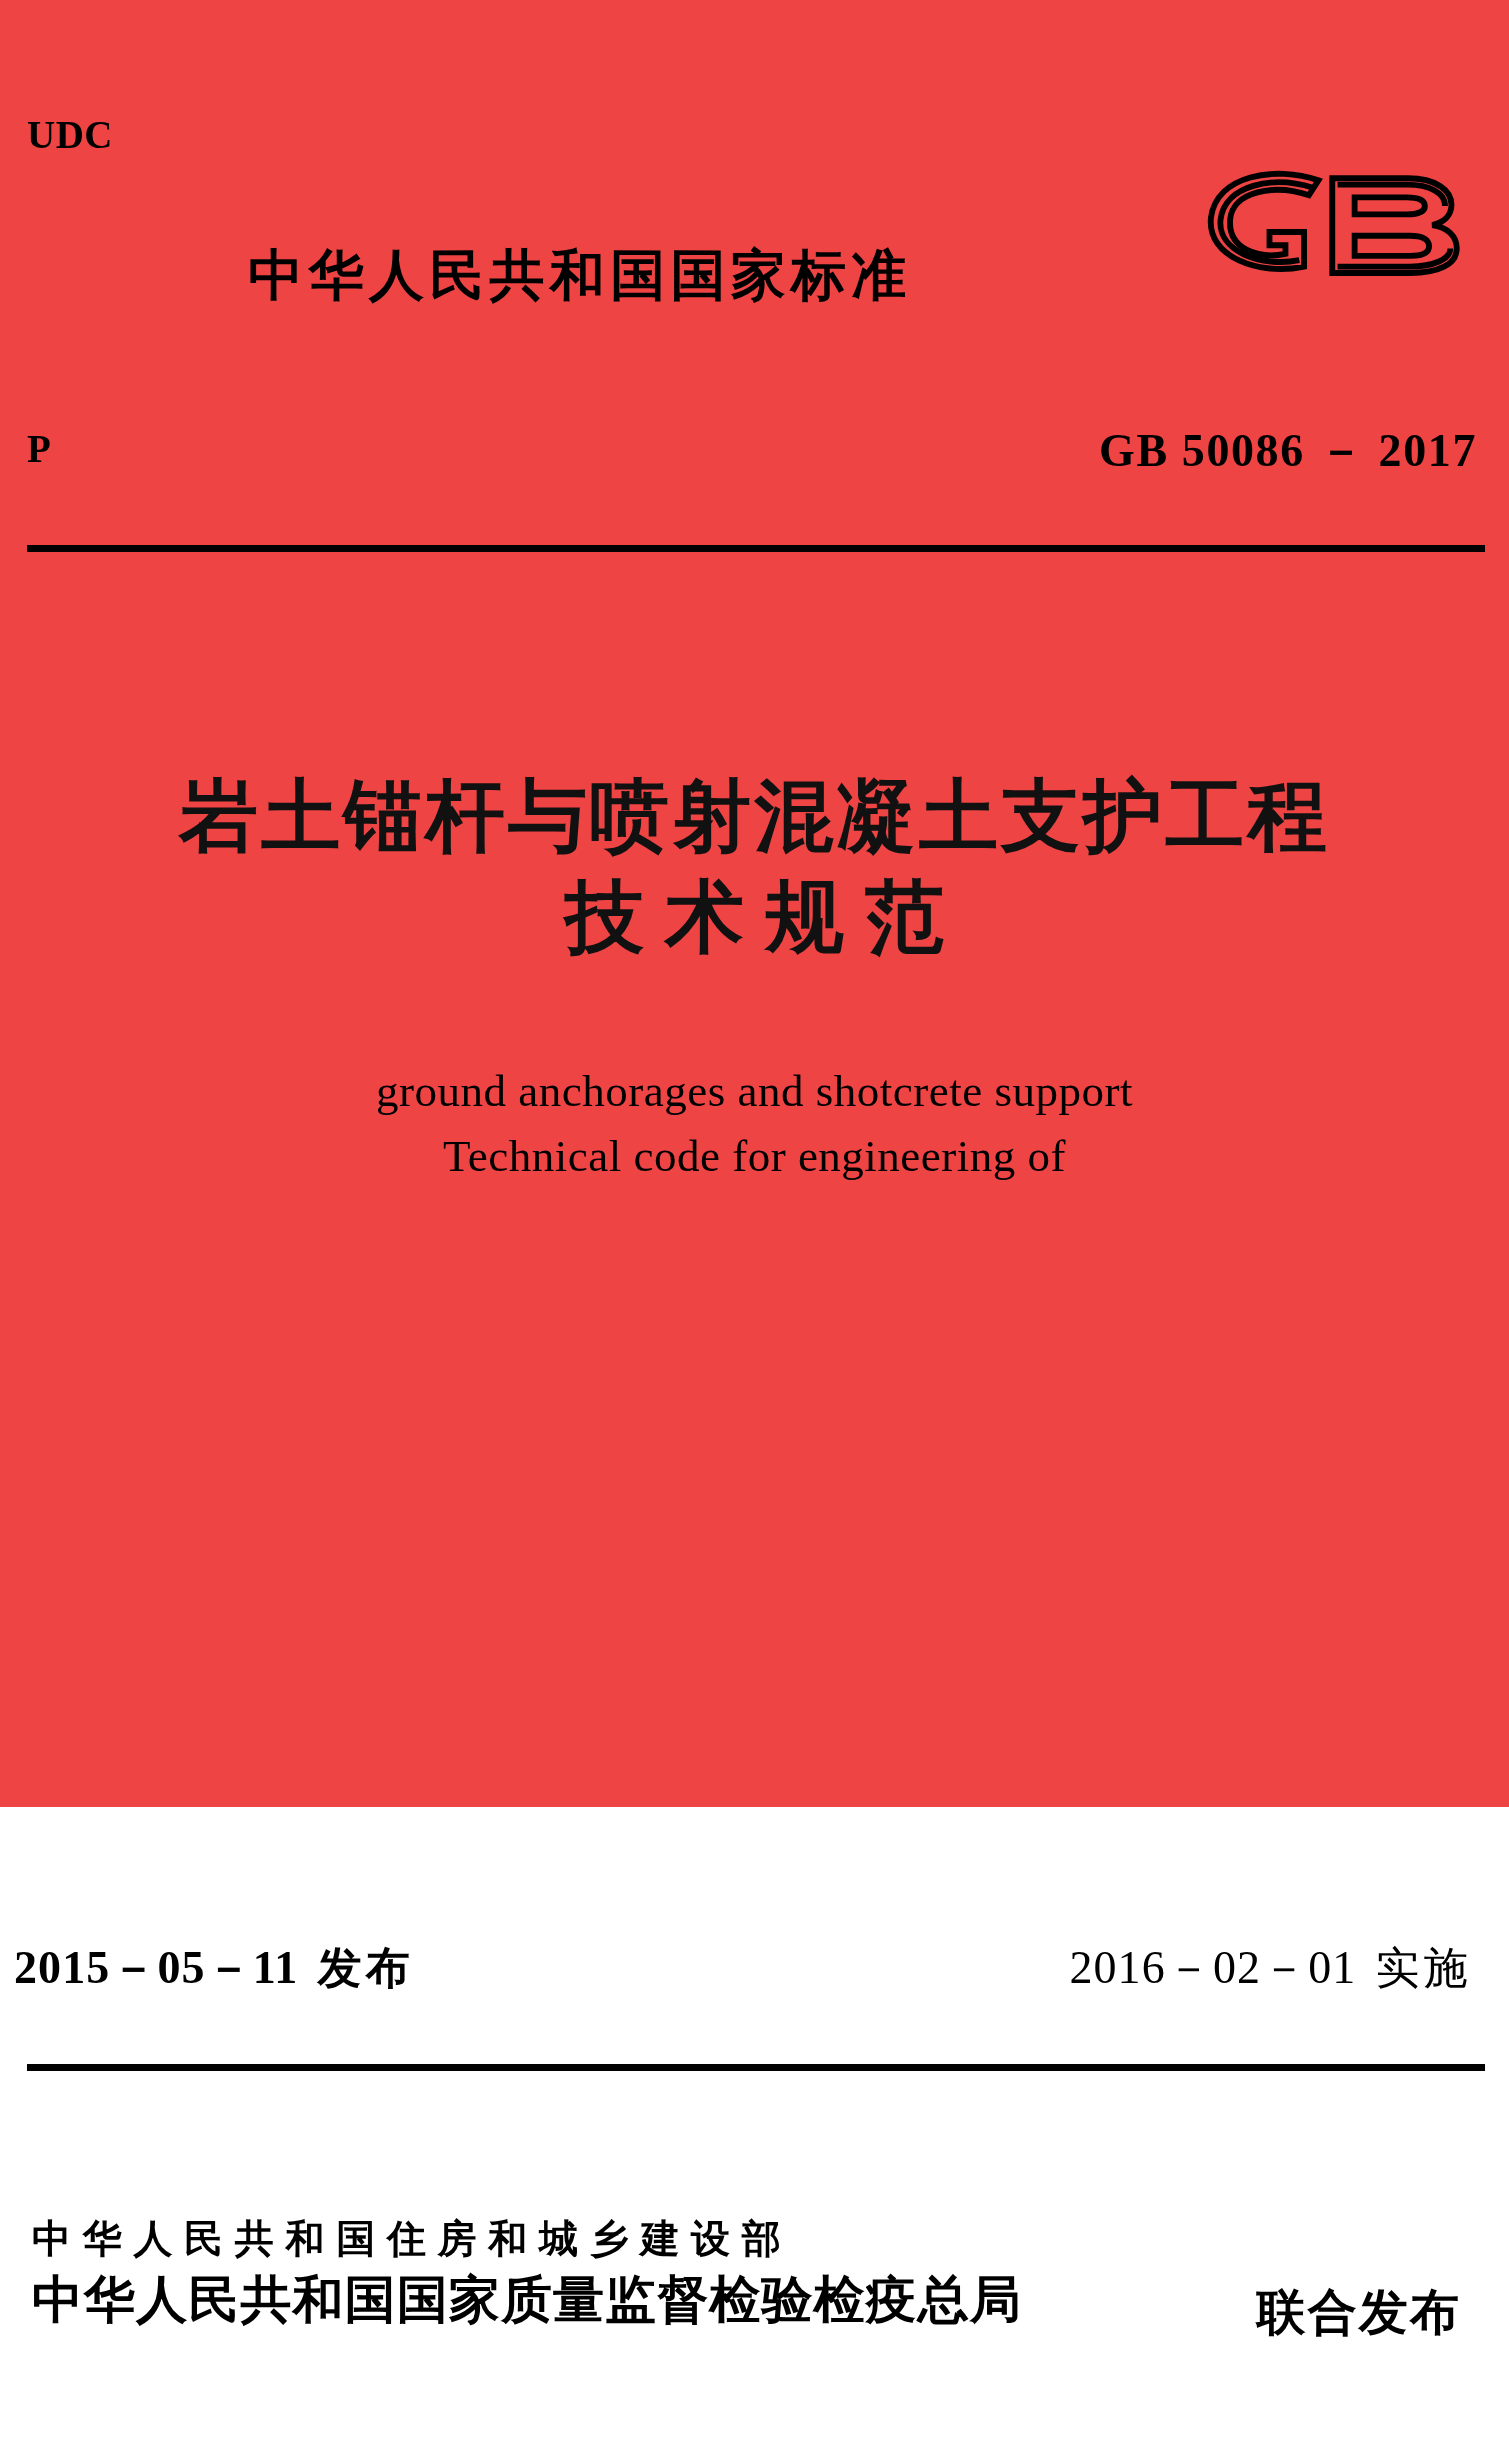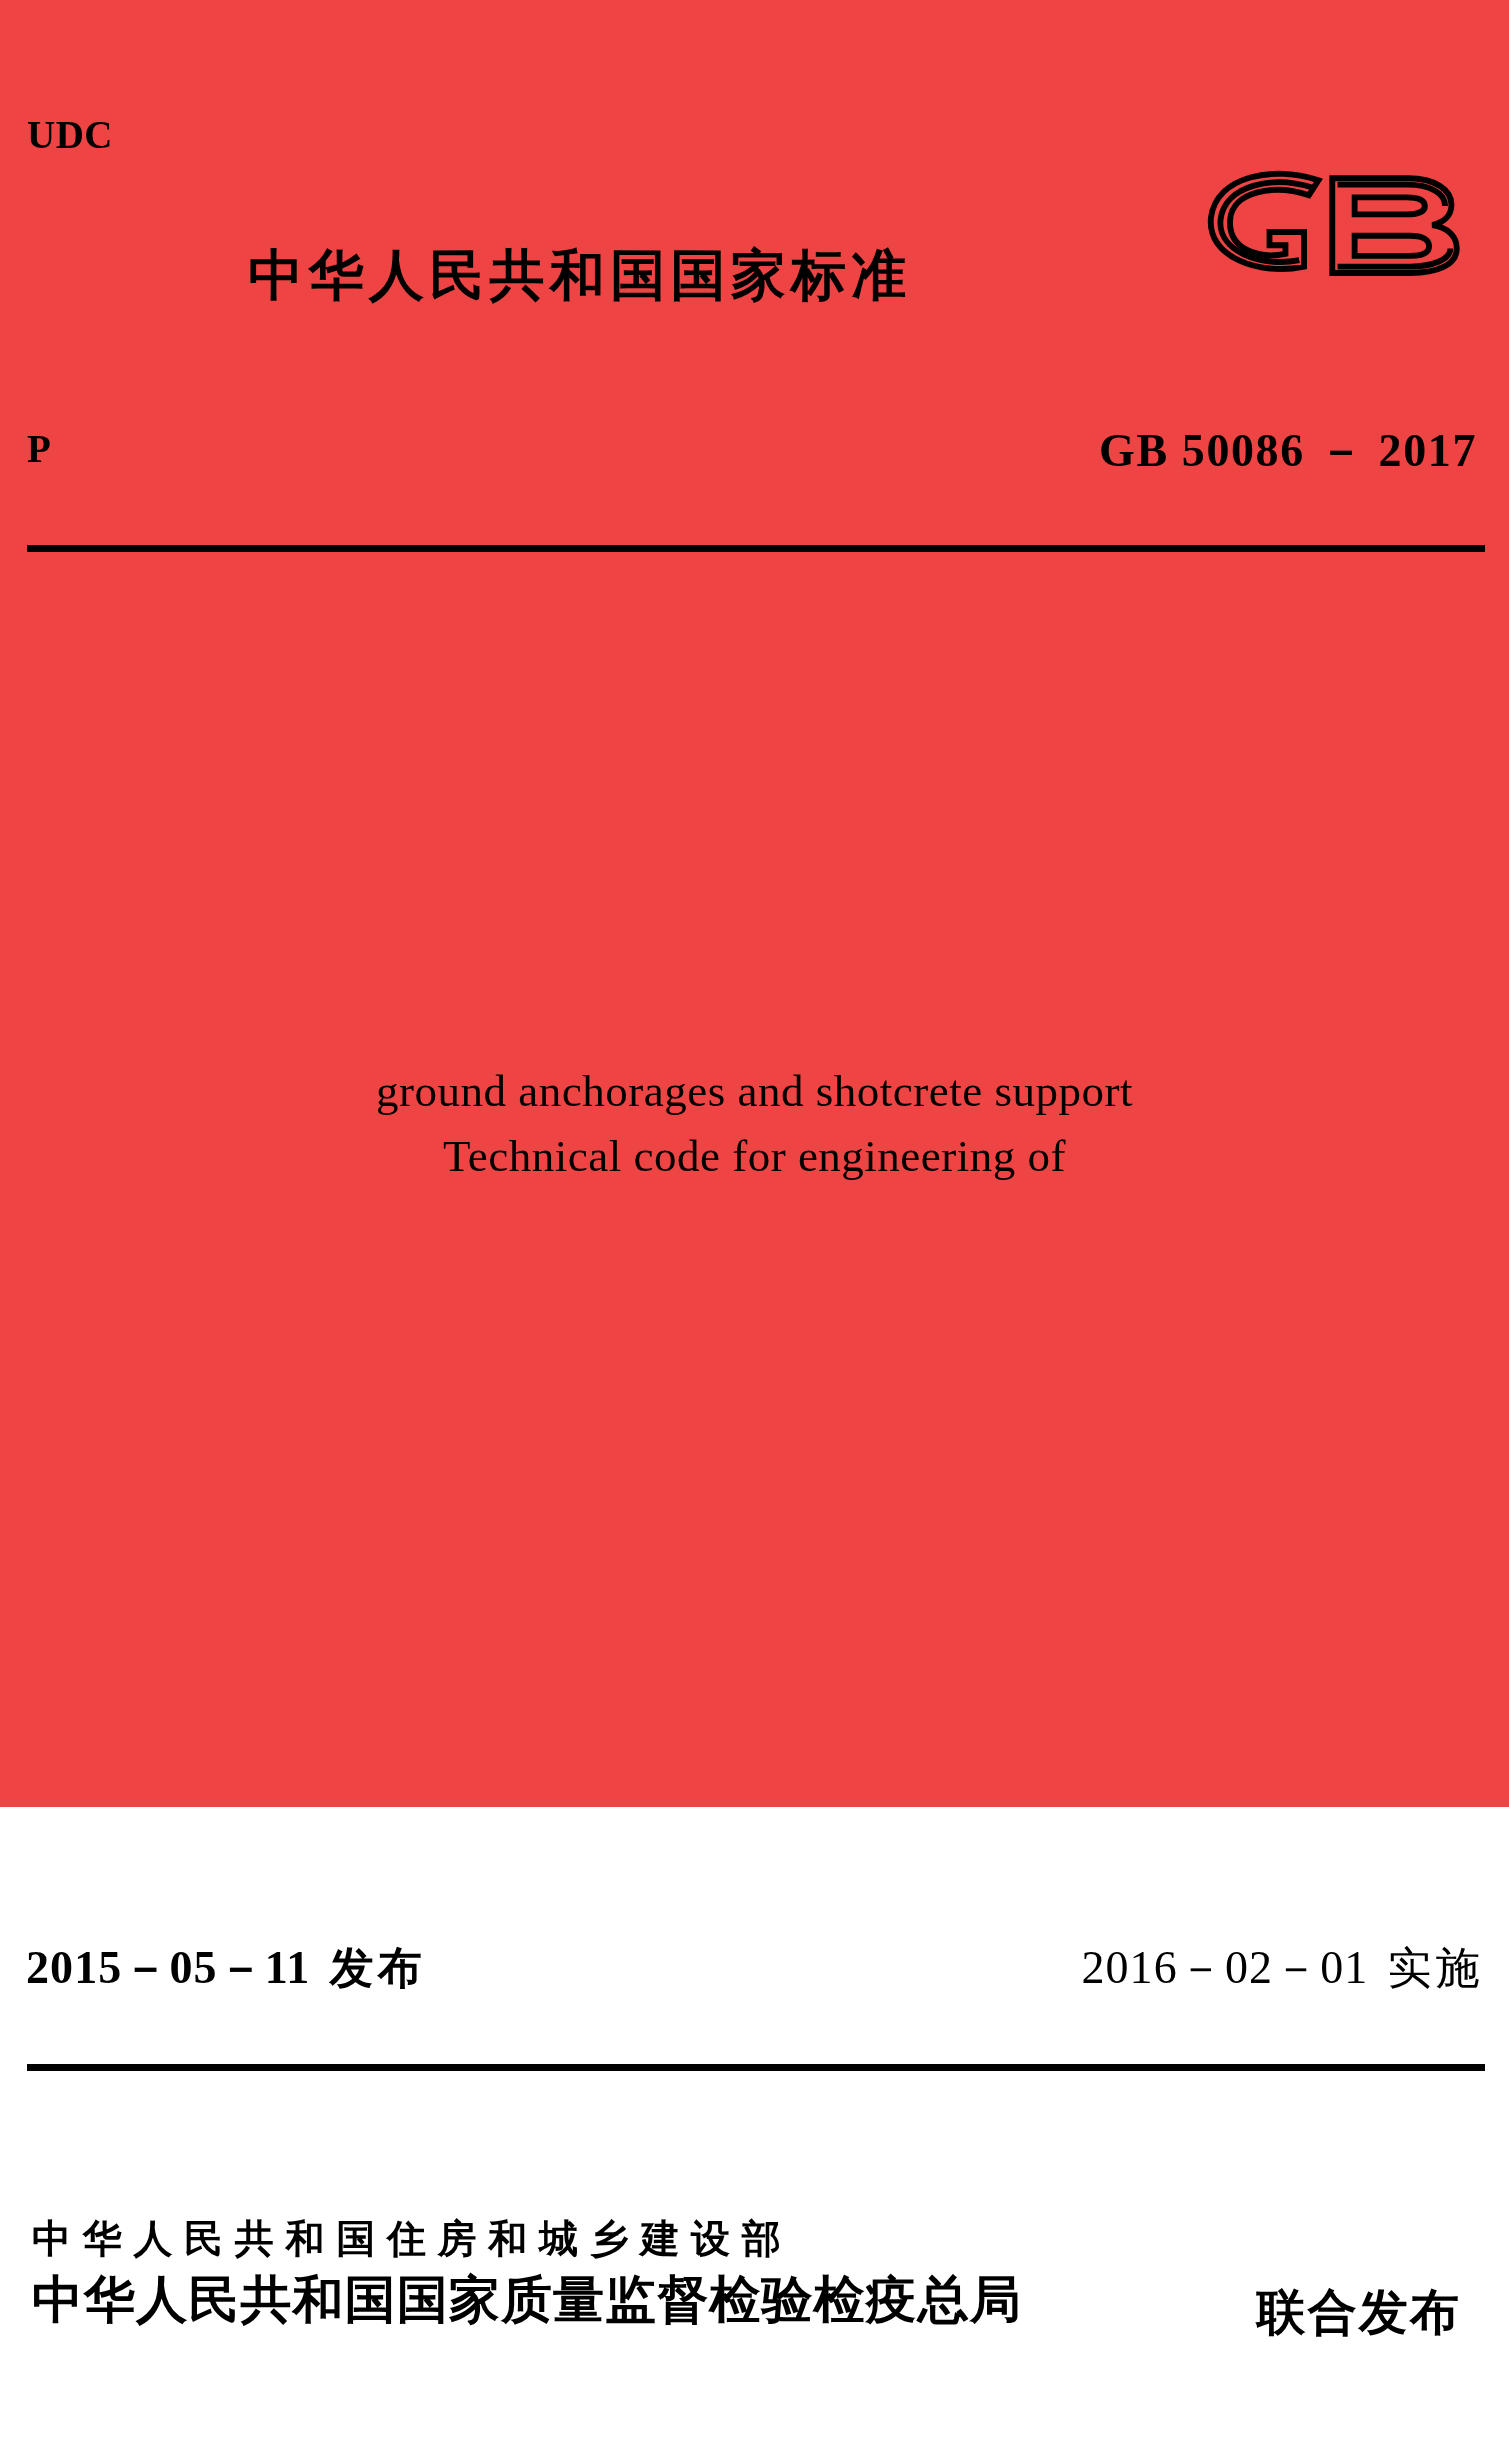--- a/index.html
+++ b/index.html
@@ -127,21 +127,21 @@
     text-align: center;
     font-family: "Liberation Serif", serif;
     font-size: 45px;
     line-height: 1.45;
     letter-spacing: 0.5px;
   }
 
   
   .date-row {
     position: absolute;
-    left: 26px;
+    left: 14px;
     top: 1937px;
     width: 1458px;
     height: 59px;
   }
   .date-left {
     position: absolute;
     left: 0;
     top: 0;
     font-family: "Liberation Serif", serif;
     font-weight: bold;
@@ -231,20 +231,24 @@
   </div>
 
   <div class="national-standard">中华人民共和国国家标准</div>
 
   <div class="p-mark">P</div>
 
   <div class="std-number">GB 50086 － 2017</div>
 
   <div class="rule-top"></div>
 
+  <div class="title-cn">
+    <div class="line1">岩土锚杆与喷射混凝土支护工程</div>
+    <div class="line2">技术规范</div>
+  </div>
 
   <div class="title-en">
     <div>ground anchorages and shotcrete support</div>
     <div>Technical code for engineering of</div>
   </div>
 
   <div class="date-row">
     <div class="date-left">
       <span>2015－05－11</span><span class="cn">发布</span>
     </div>

